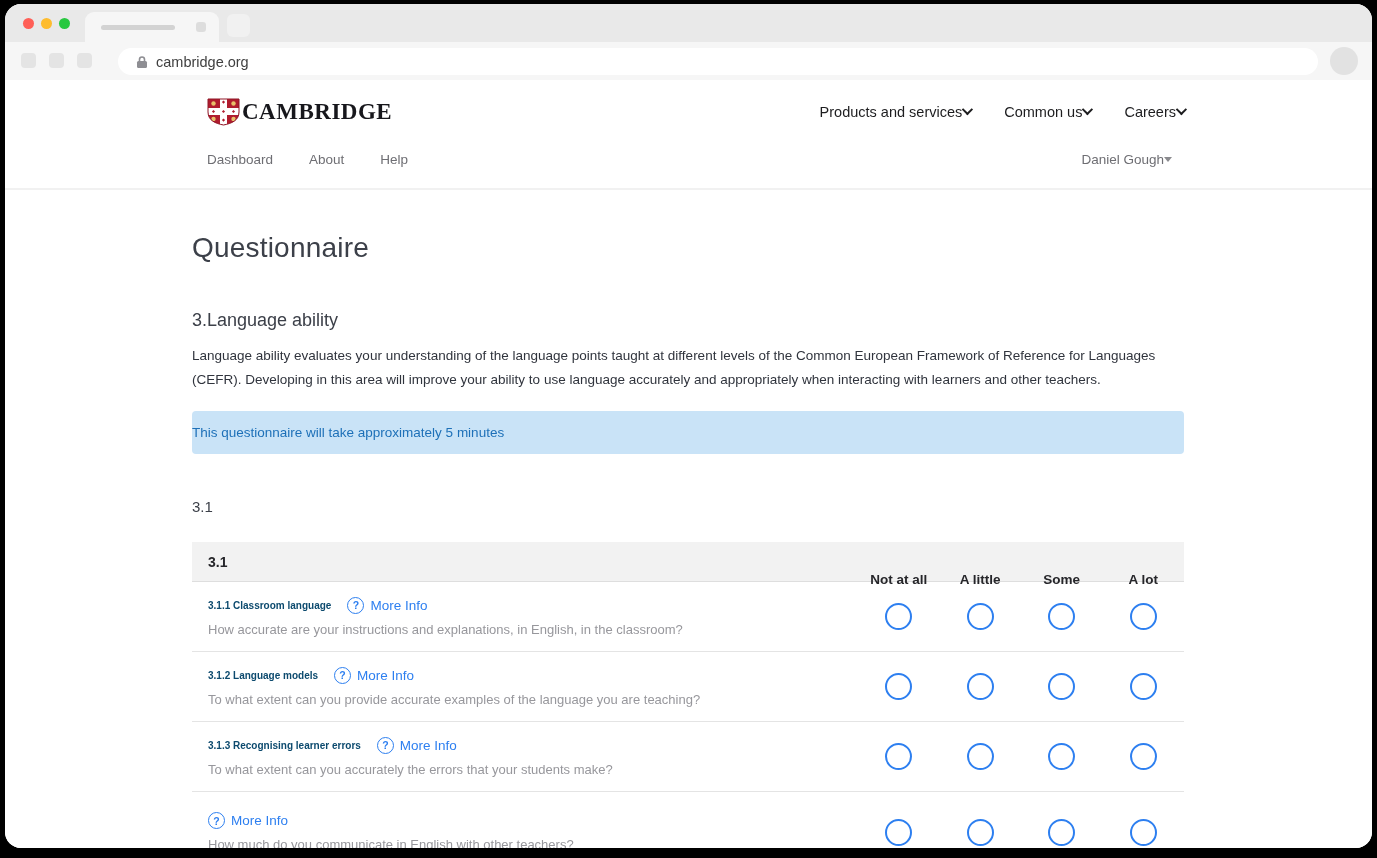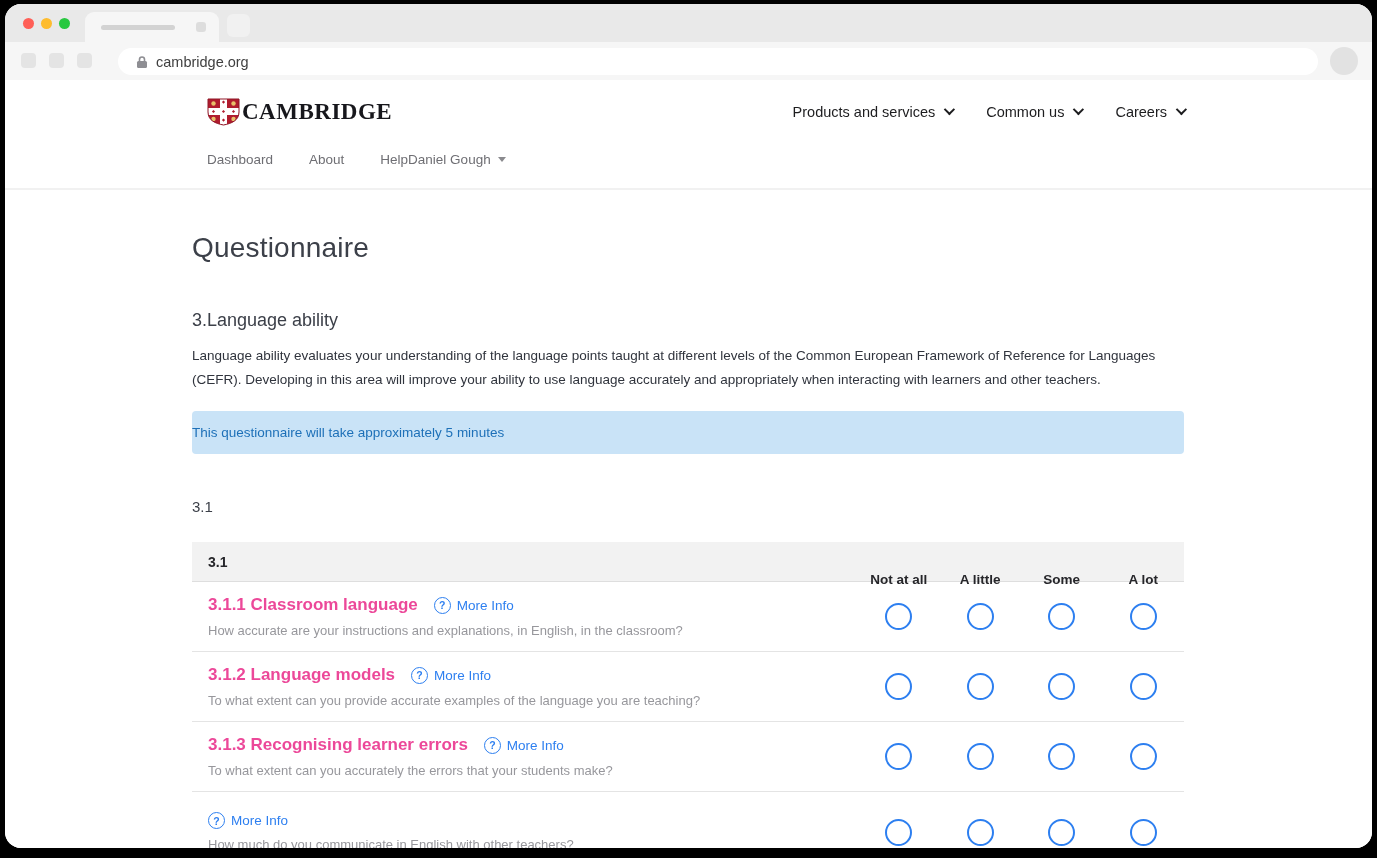--- a/index.html
+++ b/index.html
@@ -29,28 +29,28 @@
   .avatar { position:absolute; right:14px; top:5px; width:28px; height:28px; border-radius:50%; background:#e2e2e2; }
 
   
   .content { background:#fff; height:768px; position:relative; }
   .hdr-row1 { display:flex; align-items:center; justify-content:space-between;
               padding:18px 188px 0 202px; }
   .logo { display:flex; align-items:center; gap:2px; }
   .logo-text { font-family:"Liberation Serif","DejaVu Serif",serif; font-weight:700;
                font-size:23px; letter-spacing:.5px; color:#17171c; }
   .top-nav { display:flex; align-items:center; gap:34px; }
-  .top-nav .navitem { display:flex; align-items:center; gap:9px; font-size:14.5px; color:#1d1d1f; cursor:pointer; }
+  .top-nav .navitem { display:flex; align-items:center; font-size:14.5px; color:#1d1d1f; cursor:pointer; }
   .chev { width:8px; height:8px; border-right:2px solid #1d1d1f; border-bottom:2px solid #1d1d1f;
           transform:rotate(45deg) translateY(-2px); margin-top:-3px; }
-  .hdr-row2 { display:flex; align-items:center; 
+  .hdr-row2 { display:flex; align-items:center; justify-content:space-between;
               padding:26px 200px 0 202px; }
   .sub-nav { display:flex; gap:36px; }
   .sub-nav .subitem { font-size:13.5px; color:#6e6e73; cursor:pointer; }
-  .user-menu { font-size:13.5px; color:#6e6e73; display:flex; align-items:center; gap:7px; cursor:pointer; }
+  .user-menu { font-size:13.5px; color:#6e6e73; display:flex; align-items:center; cursor:pointer; }
   .caret-down { width:0; height:0; border-left:4px solid transparent; border-right:4px solid transparent;
                 border-top:5px solid #8a8a8e; }
   .hdr-divider { margin-top:21px; height:2px; background:#f1f1f1; }
 
   
   .main { padding:0 188px 0 187px; }
   .page-title { margin-top:42px; font-size:28px; font-weight:500; color:#3c4049; letter-spacing:.2px; }
   .section-title { margin-top:46px; font-size:18px; font-weight:500; color:#3c4049; }
   .section-desc { margin-top:13px; font-size:13.5px; line-height:24px; color:#30343d; max-width:992px; }
   .banner { margin-top:19px; height:43px; background:#c9e3f7; border-radius:4px;
@@ -62,21 +62,21 @@
   .qhead { display:flex; align-items:center; background:#f2f2f2; height:40px;
            border-bottom:1px solid #dedede; padding-left:16px; }
   .qhead-label { font-size:14px; font-weight:700; color:#26262a; flex:1; }
   .qcols { display:flex; width:326px; flex-shrink:0;margin-top:36px; }
   .qcols .col { width:81.5px; text-align:center; font-size:13.5px; font-weight:700; color:#26262a; }
 
   .qrow { display:flex; align-items:center; min-height:70px; border-bottom:1px solid #e4e4e4; padding-left:16px; }
   .qrow:last-child { min-height:81px; }
   .qleft { flex:1; padding:12px 0; }
   .qtitle-line { display:flex; align-items:center; gap:16px; }
-  .qtitle { font-size:17px; font-weight:700; color:#ec4899; }
+  .qtitle { font-size:10px; font-weight:700; color:#0c4a6e; }
   .moreinfo { display:flex; align-items:center; gap:6px; cursor:pointer; }
   .qmark { width:17px; height:17px; border:1.7px solid #2d7ff0; border-radius:50%;
            display:flex; align-items:center; justify-content:center;
            font-size:10.5px; font-weight:700; color:#2d7ff0; }
   .moreinfo-label { font-size:13.5px; font-weight:500; color:#2d7ff0; }
   .qdesc { margin-top:8px; font-size:13px; color:#97979c; }
   .qradios { display:flex; width:326px; flex-shrink:0; }
   .qradios .cell { width:81.5px; display:flex; justify-content:center; }
   .radio { width:27px; height:27px; border:2px solid #2d7ff0; border-radius:50%; background:#fff; cursor:pointer; }
 </style>

